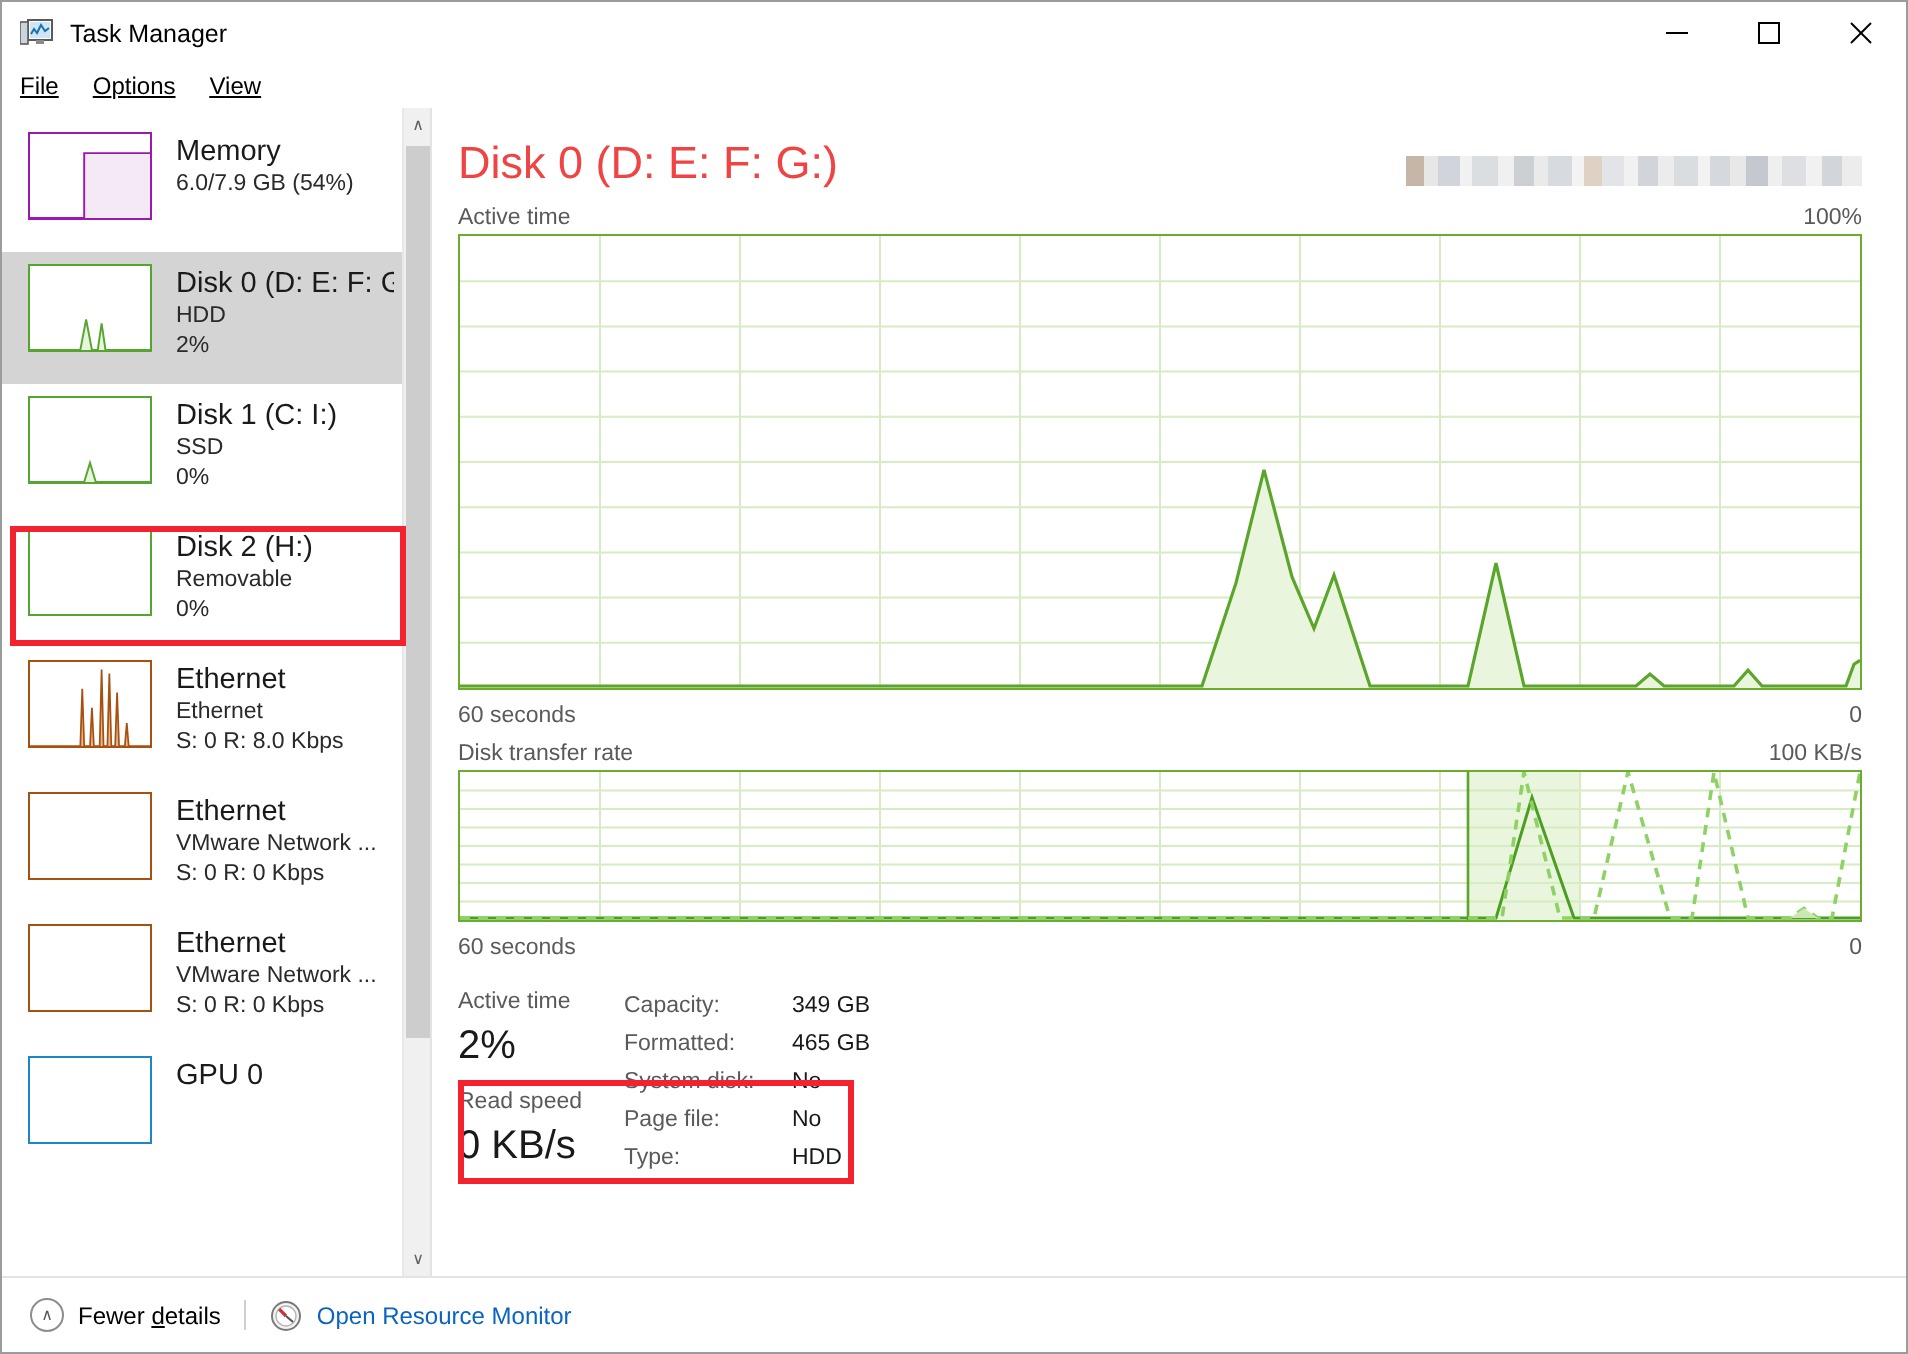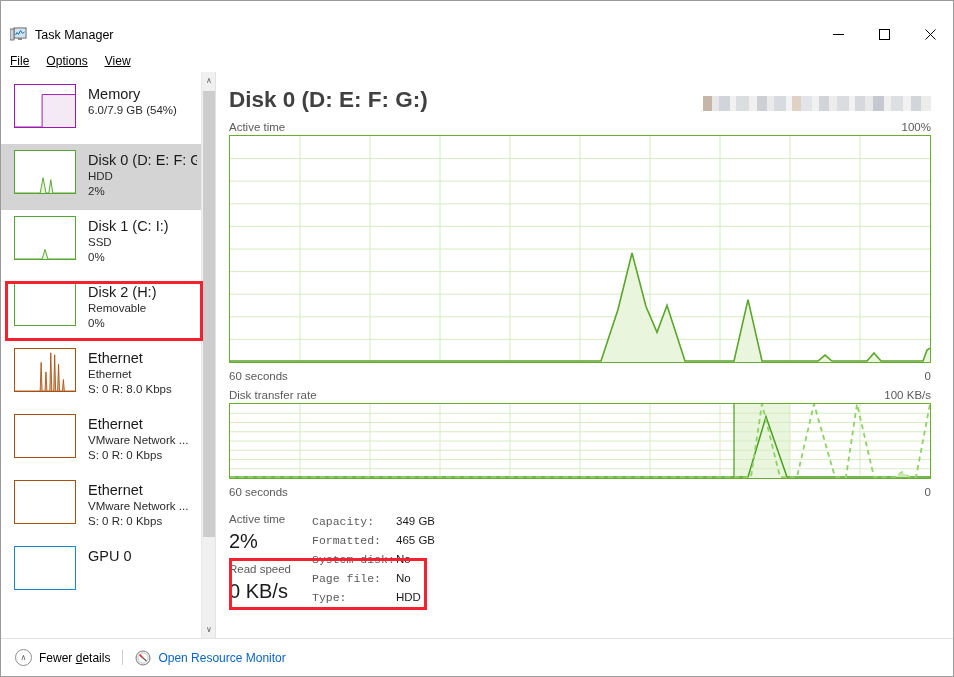--- a/index.html
+++ b/index.html
@@ -15,21 +15,20 @@
     background: #ffffff;
     border: 1px solid #9b9b9b;
     display: flex; flex-direction: column;
   }
 
   
   .titlebar {
     height: 31px; flex: 0 0 31px;
     display: flex; align-items: center;
     background: #ffffff;
-    margin-top: 18px;
   }
   .tb-icon {
     width: 17px; height: 15px; margin-left: 9px; margin-right: 8px;
     position: relative; flex: 0 0 auto;
   }
   .tb-title { font-size: 12.5px; color: #000; }
   .tb-spacer { flex: 1 1 auto; }
   .tb-btn {
     width: 46px; height: 30px;
     display: flex; align-items: center; justify-content: center;
@@ -129,21 +128,21 @@
     top: 19px; height: 446px; background: #cdcdcd; cursor: default;
   }
 
   
   .main {
     flex: 1 1 auto; min-width: 0; position: relative;
     padding: 14px 22px 0 13px; background: #ffffff;
   }
   .main-head { display: flex; align-items: flex-start; }
   .main-title {
-    font-size: 22.5px; color: #404040; font-weight: bold; line-height: 28px;
+    font-size: 22.5px; color: #ef4444; font-weight: normal; line-height: 28px;
   }
   .redacted {
     margin-left: auto; margin-top: 10px;
     width: 228px; height: 15px; position: relative; overflow: hidden;
     opacity: .82;
   }
   .redacted i {
     position: absolute; top: 0; height: 15px; display: block;
   }
 
@@ -158,21 +157,21 @@
   .graph.g1 { height: 228px; }
   .graph.g2 { height: 76px; }
   .graph svg { position: absolute; inset: 0; width: 100%; height: 100%; display:block; }
 
   
   .stats { display: flex; margin-top: 13px; position: relative; }
   .stat-col { margin-right: 0; }
   .sm-label { font-size: 11.5px; color: #5a5a5a; line-height: 16px; }
   .sm-value { font-size: 20px; color: #1a1a1a; line-height: 29px; }
   .kv { display: flex; font-size: 11.5px; line-height: 19px; }
-  .kv .k { color: #5a5a5a; width: 84px; font-family: Liberation Mono, monospace; }
+  .kv .k { color: #5a5a5a; width: 84px; }
   .kv .v { color: #1a1a1a; }
   .hl-speed {
     position: absolute; left: 0px; top: 47px;
     width: 198px; height: 52px;
     border: 3px solid #f4212e; pointer-events: none;
   }
   .spd-div {
     width: 1px; align-self: stretch; margin: 6px 10px 4px 10px;
     background: repeating-linear-gradient(to bottom,#6aad2c 0 3px,transparent 3px 6px);
   }

